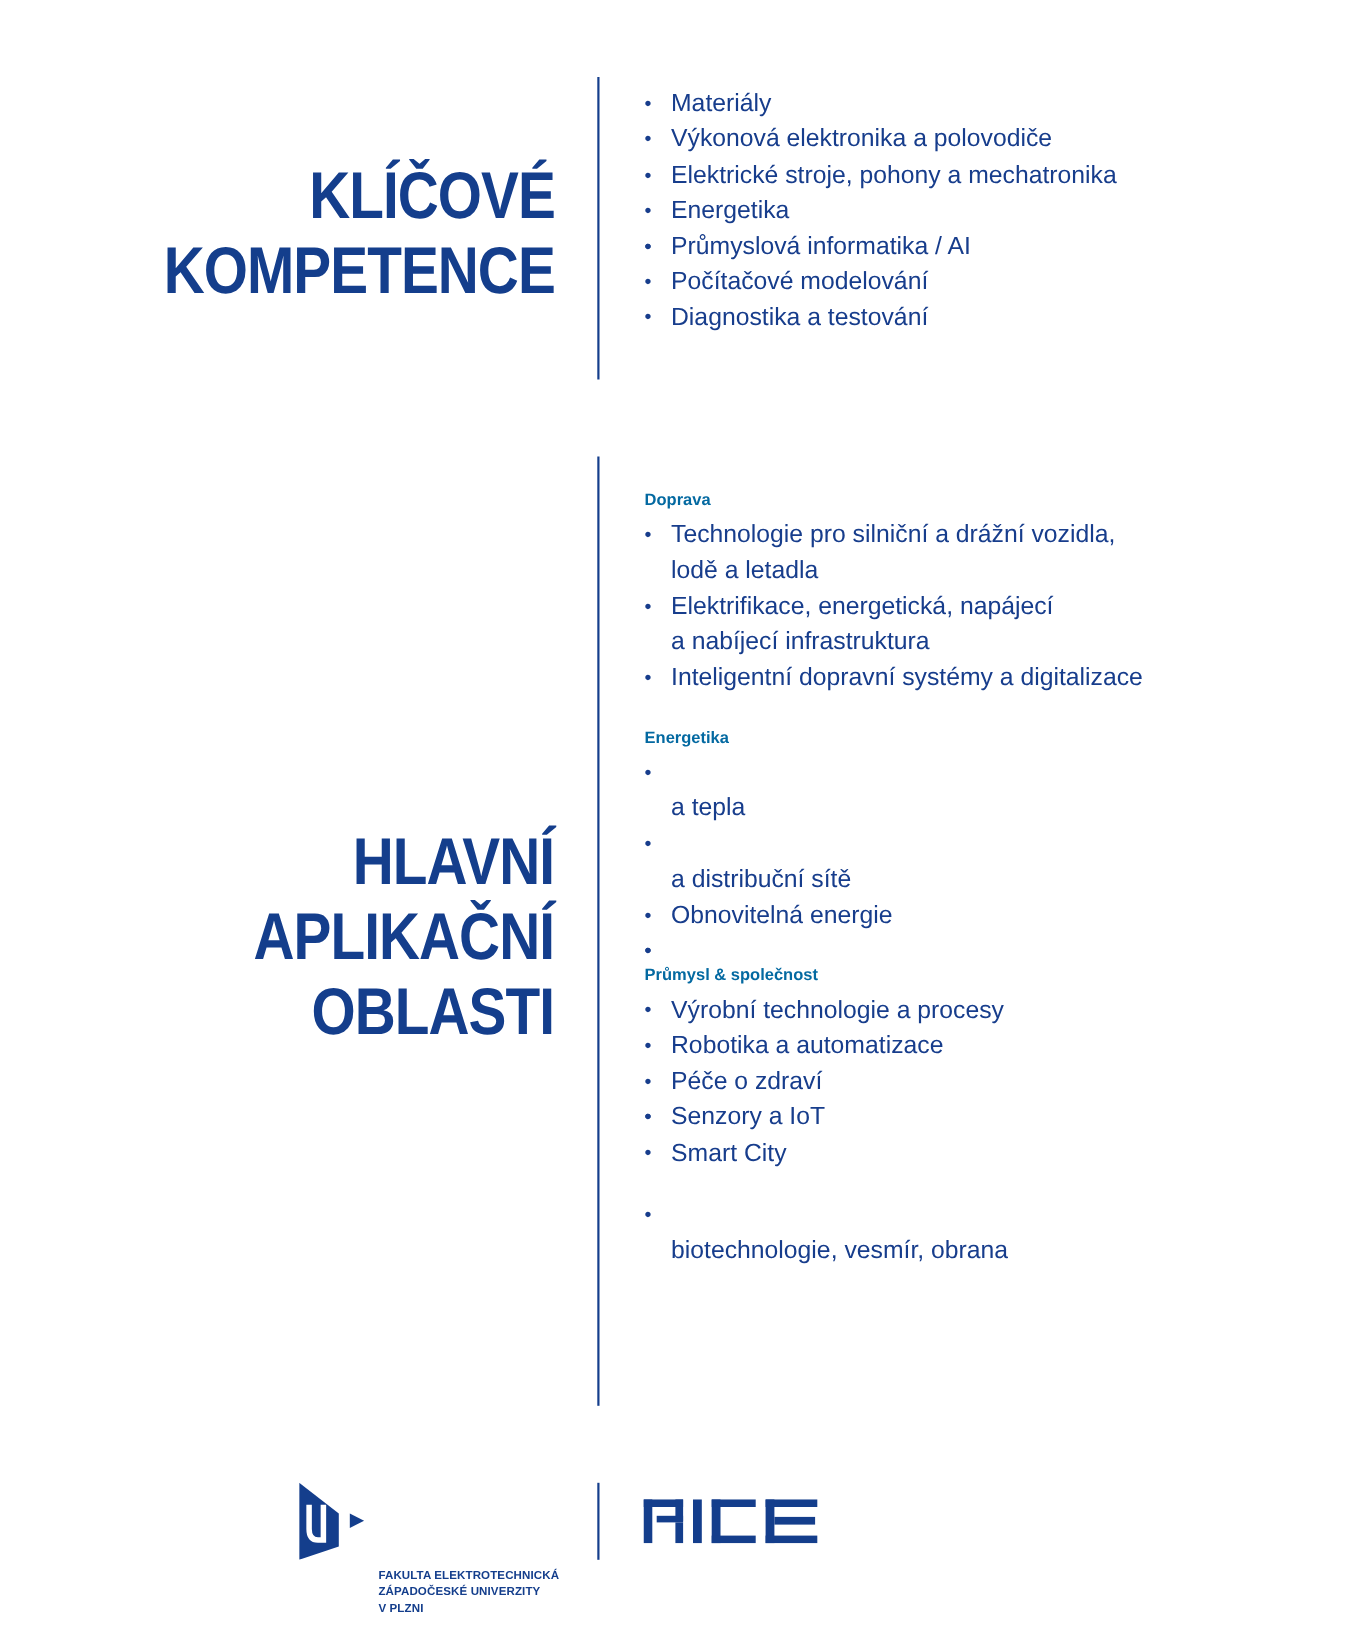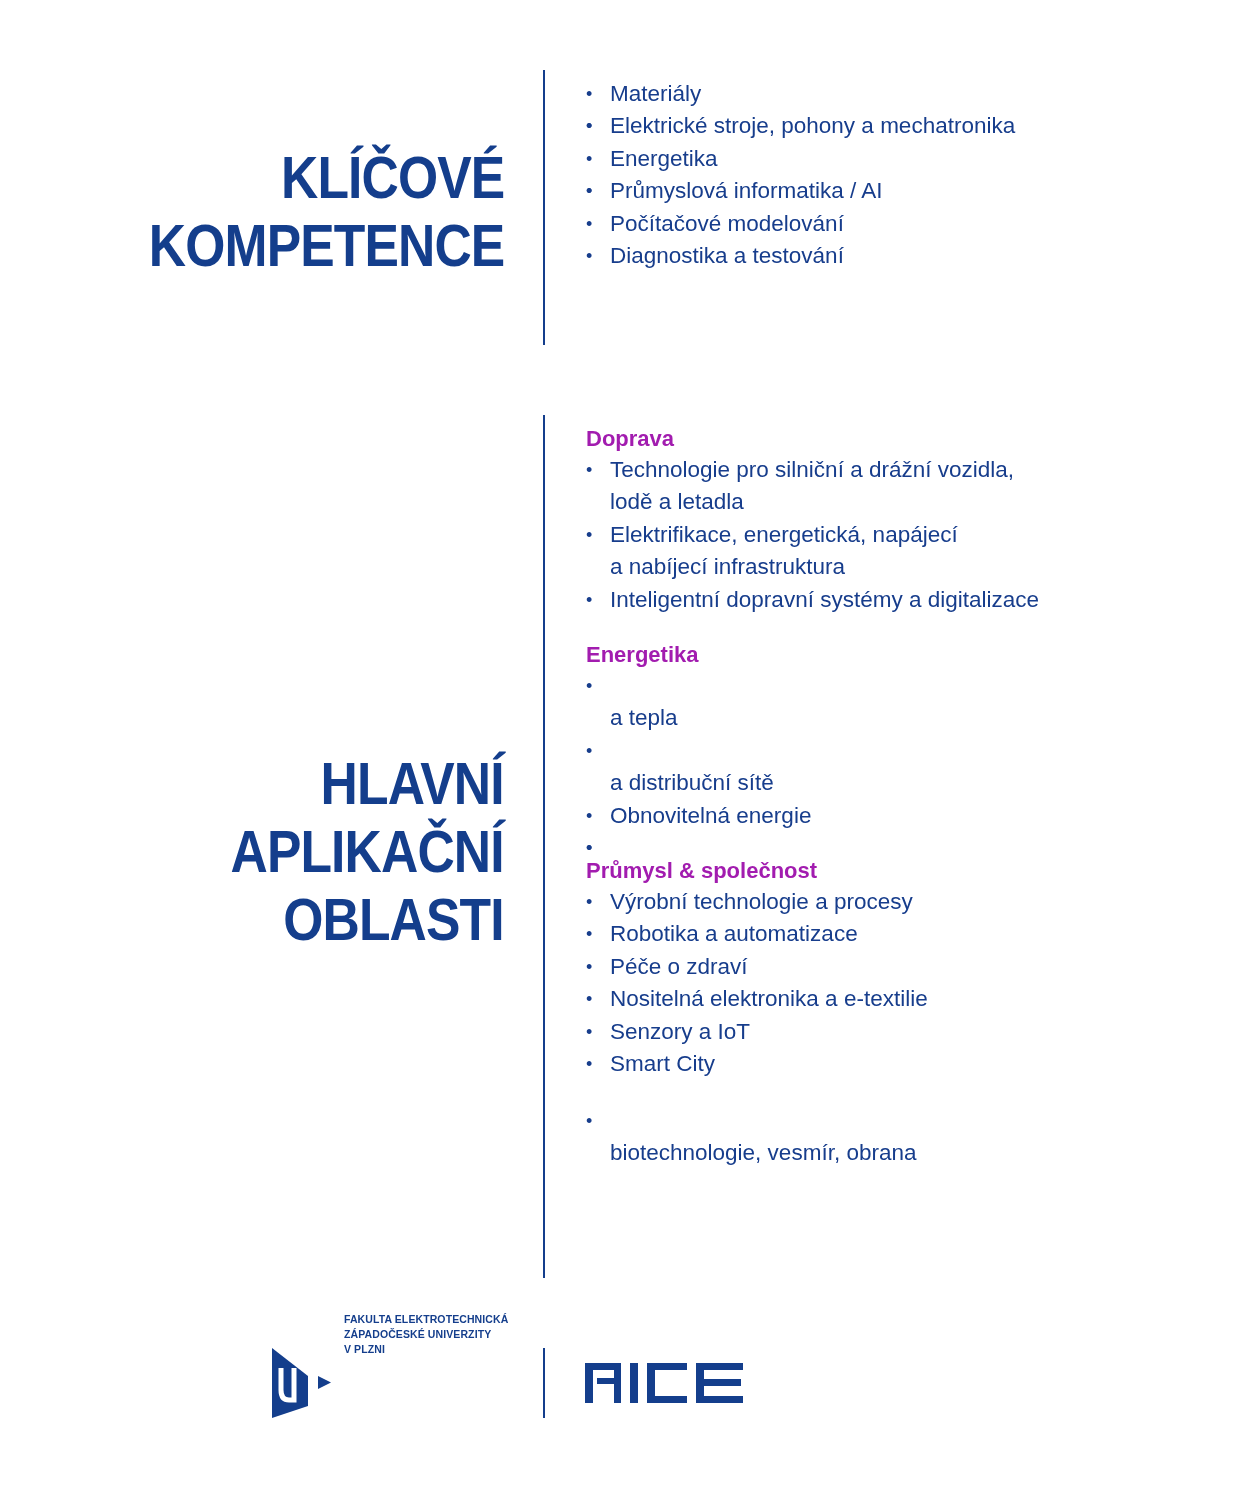--- a/index.html
+++ b/index.html
@@ -8,40 +8,40 @@
   .heading-block { position:absolute; right:736px; text-align:right;
          font-family:"Liberation Sans", sans-serif; font-weight:bold;
          color:#143e8c; font-size:60px; line-height:68px; letter-spacing:-1px;
          transform:scaleX(0.86); transform-origin:right center; }
   .heading-line { display:block; white-space:nowrap; }
   .vline { position:absolute; left:543px; width:2px; background:#143e8c; }
   .list-col { position:absolute; left:586px; width:520px; }
   .item { position:relative; padding-left:24px; font-size:22.5px; line-height:32.4px;
           color:#173d8c; white-space:nowrap; }
   .item .bullet { position:absolute; left:0; top:0; width:12px; text-align:left; font-size:18px; }
-  .cat { font-weight:bold; font-size:22px; line-height:30px; color:#a21caf; margin-top:0; }
+  .cat { font-weight:bold; font-size:15px; line-height:30px; color:#0369a1; margin-top:16px; }
   .group { margin-bottom:24px; }
   .footer-logo-mark { position:absolute; left:272px; top:1348px; }
-  .footer-text { position:absolute; left:344px; top:1312px; font-weight:bold;
+  .footer-text { position:absolute; left:344px; top:1425px; font-weight:bold;
      font-size:10.5px; line-height:15px; color:#143e8c; letter-spacing:0.1px; }
   .footer-vline { position:absolute; left:543px; top:1348px; width:2px; height:70px; background:#143e8c; }
   .rice { position:absolute; left:585px; top:1363px; }
 </style>
 </head>
 <body>
 
 <div class="heading-block" style="top:144px;">
   <span class="heading-line">KLÍČOVÉ</span>
   <span class="heading-line">KOMPETENCE</span>
 </div>
 <div class="vline" style="top:70px;height:275px;"></div>
 
 <div class="list-col" style="top:78px;">
   <div class="item"><span class="bullet">•</span><span>Materiály</span></div>
-  <div class="item"><span class="bullet">•</span></div>
+  <div class="item"><span class="bullet">•</span><span>Výkonová elektronika a polovodiče</span></div>
   <div class="item"><span class="bullet">•</span><span>Elektrické stroje, pohony a mechatronika</span></div>
   <div class="item"><span class="bullet">•</span><span>Energetika</span></div>
   <div class="item"><span class="bullet">•</span></div>
   <div class="item"><span class="bullet">•</span><span>Průmyslová informatika / AI</span></div>
   <div class="item"><span class="bullet">•</span><span>Počítačové modelování</span></div>
   <div class="item"><span class="bullet">•</span><span>Diagnostika a testování</span></div>
 </div>
 
 <div class="heading-block" style="top:750px;">
   <span class="heading-line">HLAVNÍ</span>
@@ -66,21 +66,21 @@
     <div class="item"><span class="bullet">•</span><span>Obnovitelná energie</span></div>
     <div class="item"><span class="bullet">•</span></div>
     <div class="item"><span class="bullet">•</span></div>
   </div>
 
   <div class="group">
     <div class="cat">Průmysl &amp; společnost</div>
     <div class="item"><span class="bullet">•</span><span>Výrobní technologie a procesy</span></div>
     <div class="item"><span class="bullet">•</span><span>Robotika a automatizace</span></div>
     <div class="item"><span class="bullet">•</span><span>Péče o zdraví</span></div>
-    <div class="item"><span class="bullet">•</span><span>Nositelná elektronika a e-textilie</span></div>
+    <div class="item"><span class="bullet">•</span></div>
     <div class="item"><span class="bullet">•</span><span>Senzory a IoT</span></div>
     <div class="item"><span class="bullet">•</span><span>Smart City</span></div>
   </div>
 
   <div class="group">
     <div class="item"><span class="bullet">•</span><br><span>biotechnologie, vesmír, obrana</span></div>
   </div>
 </div>
 
 <div class="footer-logo-mark">

